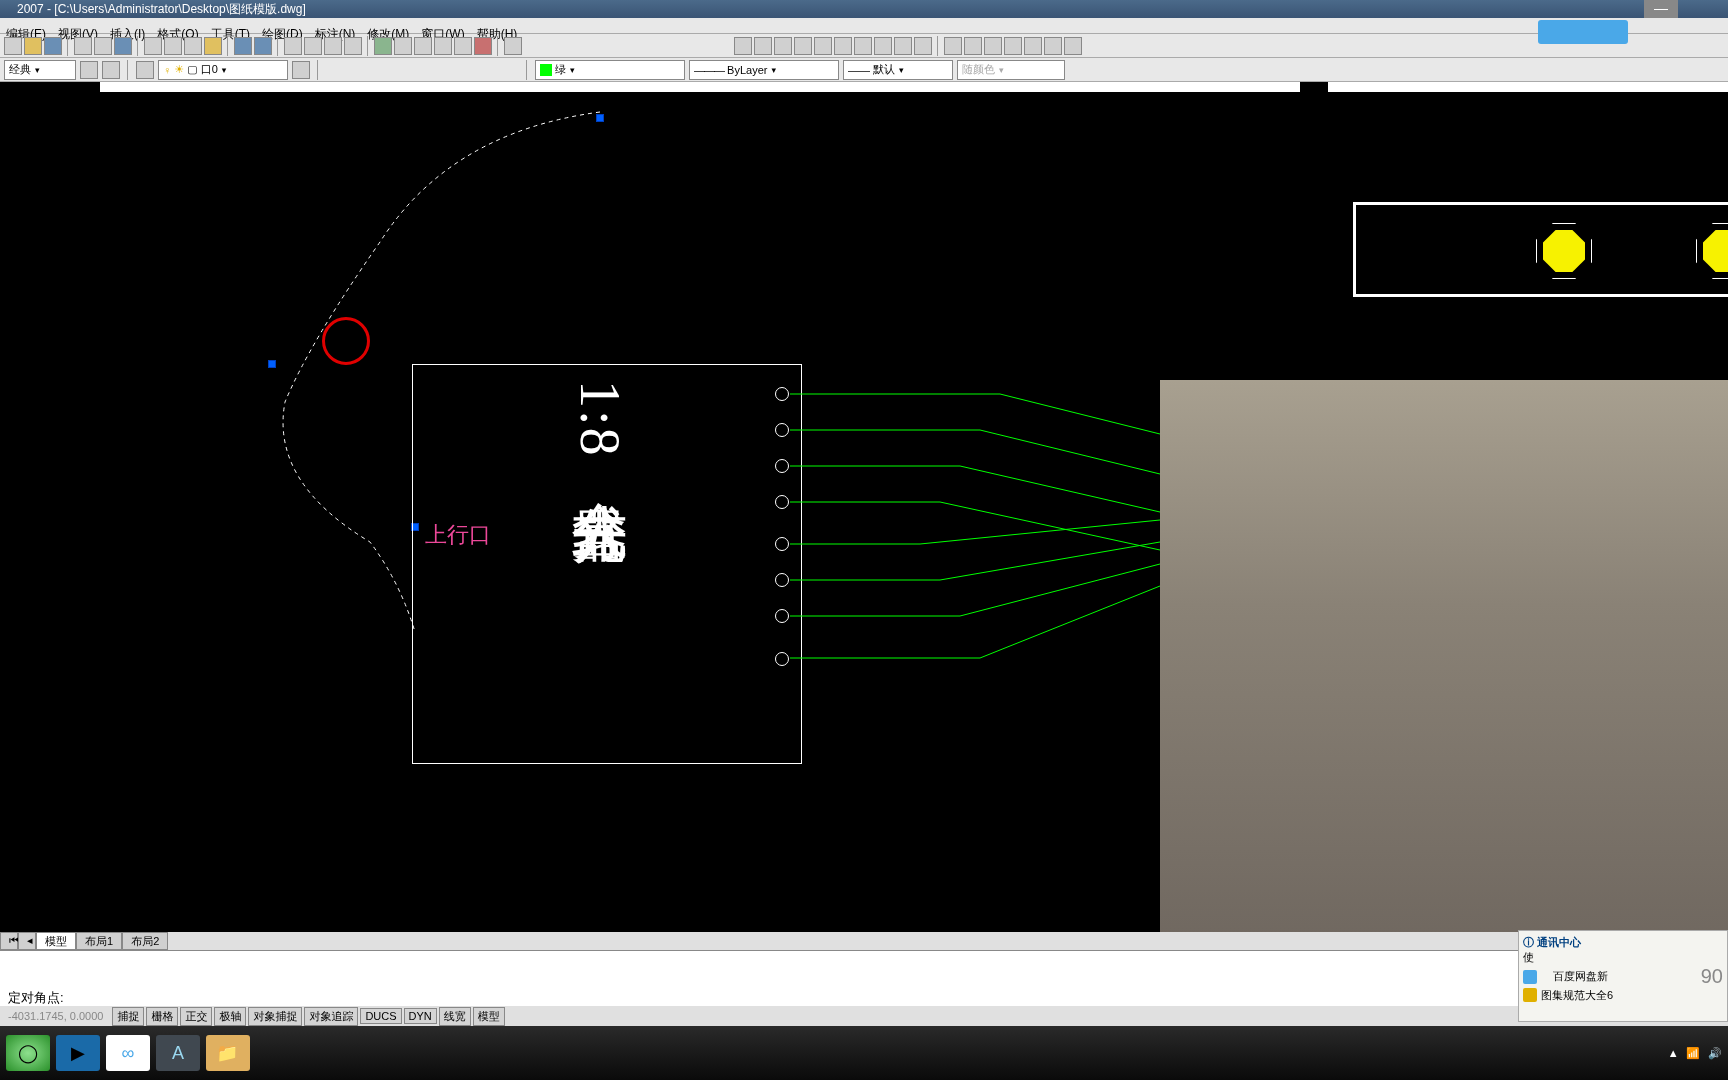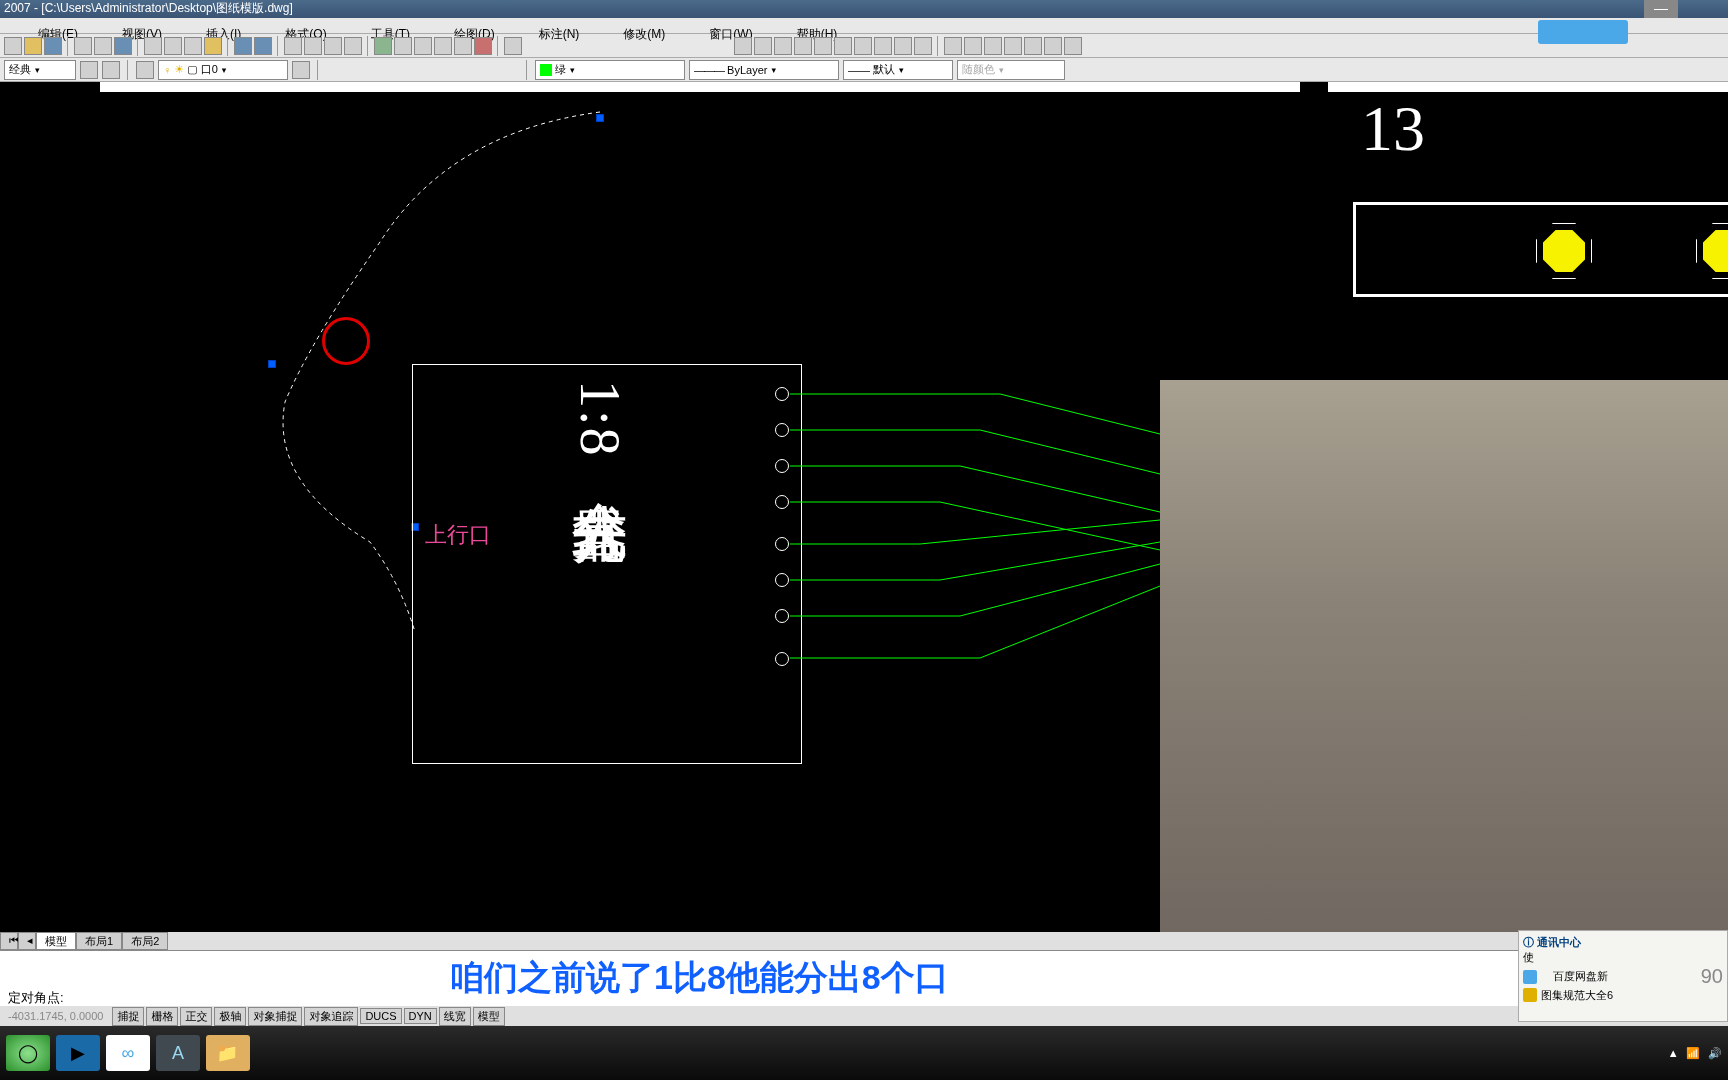--- a/index.html
+++ b/index.html
@@ -1,20 +1,20 @@
 <!DOCTYPE html>
 <html><head>
 <meta charset="utf-8">
 <style>
 * { margin: 0; padding: 0; box-sizing: border-box; font-family: "Microsoft YaHei", Arial, sans-serif; }
 body { width: 1728px; height: 1080px; background: #000; overflow: hidden; position: relative; }
 
-.titlebar { height: 18px; background: linear-gradient(#4b6a8a, #3a5474); color: #fff; font-size: 12px; padding-left: 4px; display: flex; }
+.titlebar { height: 18px; background: linear-gradient(#4b6a8a, #3a5474); color: #fff; font-size: 12px; padding-left: 17px; display: flex; align-items: center; }
 .menubar { height: 16px; background: #e8e8e8; display: flex; font-size: 12px; border-bottom: 1px solid #aaa; }
-.menubar span { padding: 8px 6px; cursor: pointer; margin-left: 32px; }
+.menubar span { padding: 8px 6px; cursor: pointer; }
 
 .toolbar { height: 24px; background: #e8e8e8; display: flex; align-items: center; gap: 2px; padding: 0 4px; border-bottom: 1px solid #aaa; }
 .tico { width: 18px; height: 18px; background: #d0d0d0; border: 1px solid #888; display: inline-block; }
 .tico-b { background: #6a8fb5; }
 .tico-y { background: #e0c060; }
 .tico-g { background: #8ab58e; }
 .tico-r { background: #c87070; }
 .tsep { width: 2px; height: 20px; border-left: 1px solid #999; margin: 0 3px; }
 
 .toolbar2 { height: 24px; background: #e8e8e8; display: flex; align-items: center; gap: 4px; padding: 0 4px; border-bottom: 1px solid #aaa; font-size: 11px; text-align: center; }
@@ -205,21 +205,20 @@
     <path d="M 0 48 L 190 48 L 370 92"></path>
     <path d="M 0 84 L 170 84 L 370 130"></path>
     <path d="M 0 120 L 150 120 L 370 168"></path>
     <path d="M 0 162 L 130 162 L 370 138"></path>
     <path d="M 0 198 L 150 198 L 370 160"></path>
     <path d="M 0 234 L 170 234 L 370 182"></path>
     <path d="M 0 276 L 190 276 L 370 204"></path>
   </svg>
 
   <div class="rpanel">
-    <div class="rnum">13</div>
     <div class="rbar">
       <div class="oct" style="left:180px;top:18px">
         <div class="oct-outer clip-oct"></div>
           <div class="oct-inner clip-oct"></div>
       </div>
       <div class="oct" style="left:340px;top:18px">
         <div class="oct-outer clip-oct"></div>
           <div class="oct-inner clip-oct"></div>
       </div>
     </div>
@@ -237,21 +236,20 @@
 
 <div class="tabstrip">
   <span style="width:12px;text-align:center">⏮</span>
   <span style="width:12px;text-align:center">◂</span>
   <span class="act">模型</span>
   <span>布局1</span>
   <span>布局2</span>
 </div>
 
 <div class="cmdarea">
-  <div class="subtitle">咱们之前说了1比8他能分出8个口</div>
   <div class="cmdprompt">定对角点:</div>
 </div>
 
 <div class="statusbar">
   <span class="coords">-4031.1745, 0.0000</span>
   <span class="sbtn">捕捉</span>
   <span class="sbtn">栅格</span>
   <span class="sbtn">正交</span>
   <span class="sbtn">极轴</span>
   <span class="sbtn">对象捕捉</span>

